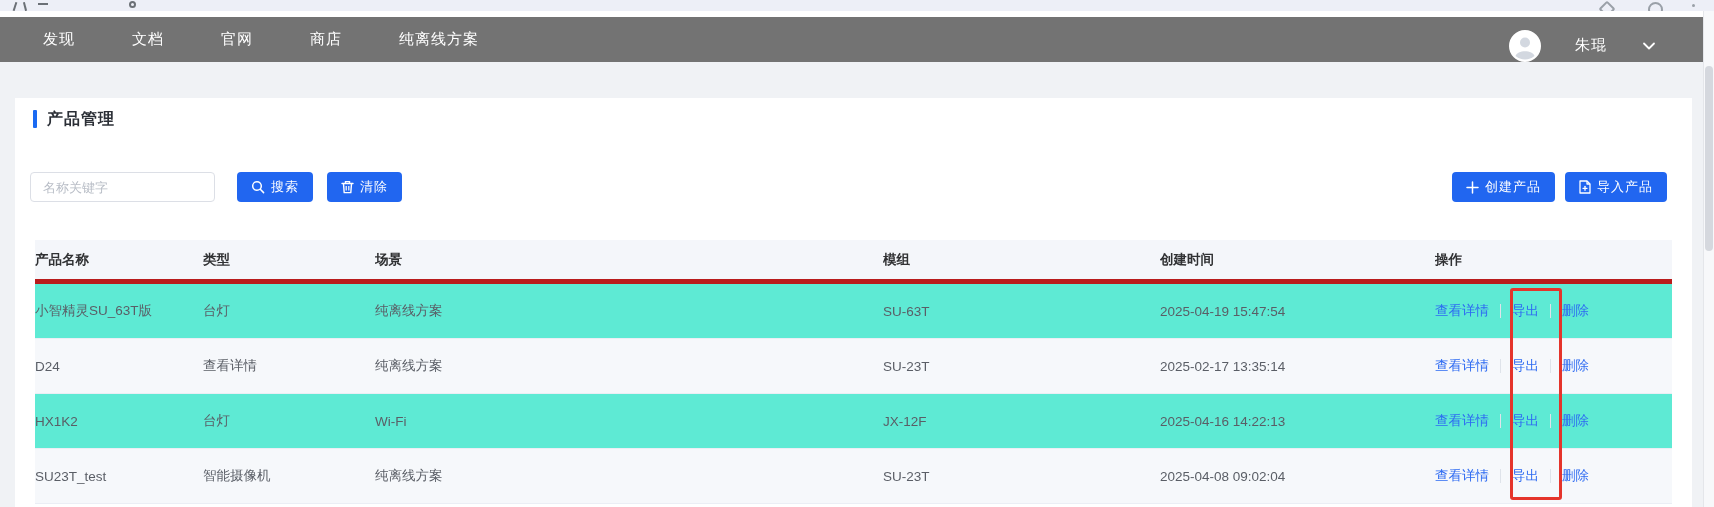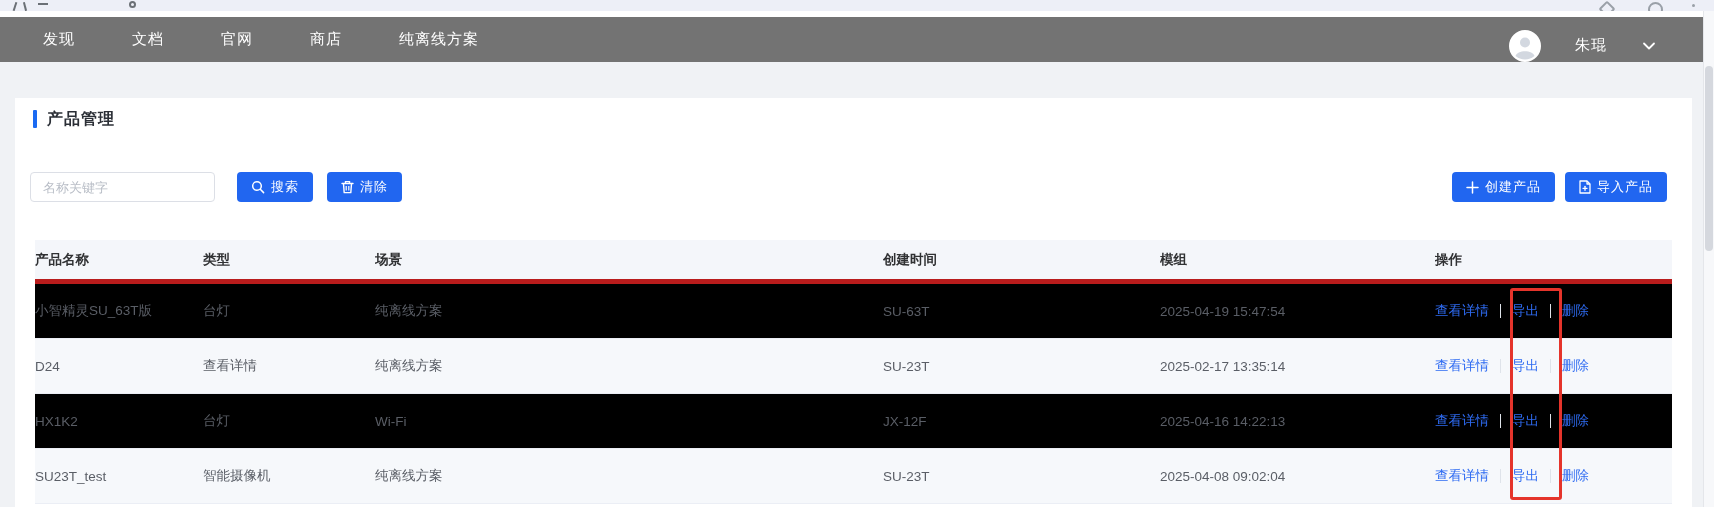--- a/index.html
+++ b/index.html
@@ -78,21 +78,21 @@
   .t-row {
     display:grid;
     grid-template-columns:168px 172px 508px 277px 275px 1fr;
     align-items:center;
   }
   .t-head {
     height:44px; background:#f4f6fa;
     border-bottom:5px solid #b91c1c;
   }
   .t-head .t-cell { font-size:13.5px; font-weight:bold; color:#303133; }
-  .t-body-row { height:55px; border-bottom:1px solid #ebeef5; background:#000000; }
+  .t-body-row { height:55px; border-bottom:1px solid #ebeef5; background:#5eead4; }
   .t-body-row.striped { background:#f6f8fb; }
   .t-cell { font-size:13.5px; color:#5a5e66; padding-right:12px; white-space:nowrap; overflow:hidden; }
   .actions { display:flex; align-items:center; gap:11px; }
   .action-link { color:#2e6bf2; font-size:13.5px; text-decoration:none; cursor:pointer; white-space:nowrap; }
   .v-div { width:1px; height:14px; background:#dfe3ea; }
 
   
   .annotation-box {
     position:absolute; left:1510px; top:288px; width:52px; height:212px;
     border:3px solid #e5342b; border-radius:3px; pointer-events:none;
@@ -188,22 +188,22 @@
         <span>导入产品</span>
       </button>
     </div>
   </div>
 
   <div class="table">
     <div class="t-row t-head">
       <div class="t-cell">产品名称</div>
       <div class="t-cell">类型</div>
       <div class="t-cell">场景</div>
+      <div class="t-cell">模组</div>
       <div class="t-cell">创建时间</div>
-      <div class="t-cell">模组</div>
       <div class="t-cell">操作</div>
     </div>
 
     <div class="t-row t-body-row">
       <div class="t-cell">小智精灵SU_63T版</div>
       <div class="t-cell">台灯</div>
       <div class="t-cell">纯离线方案</div>
       <div class="t-cell">SU-63T</div>
       <div class="t-cell">2025-04-19 15:47:54</div>
       <div class="t-cell actions">

